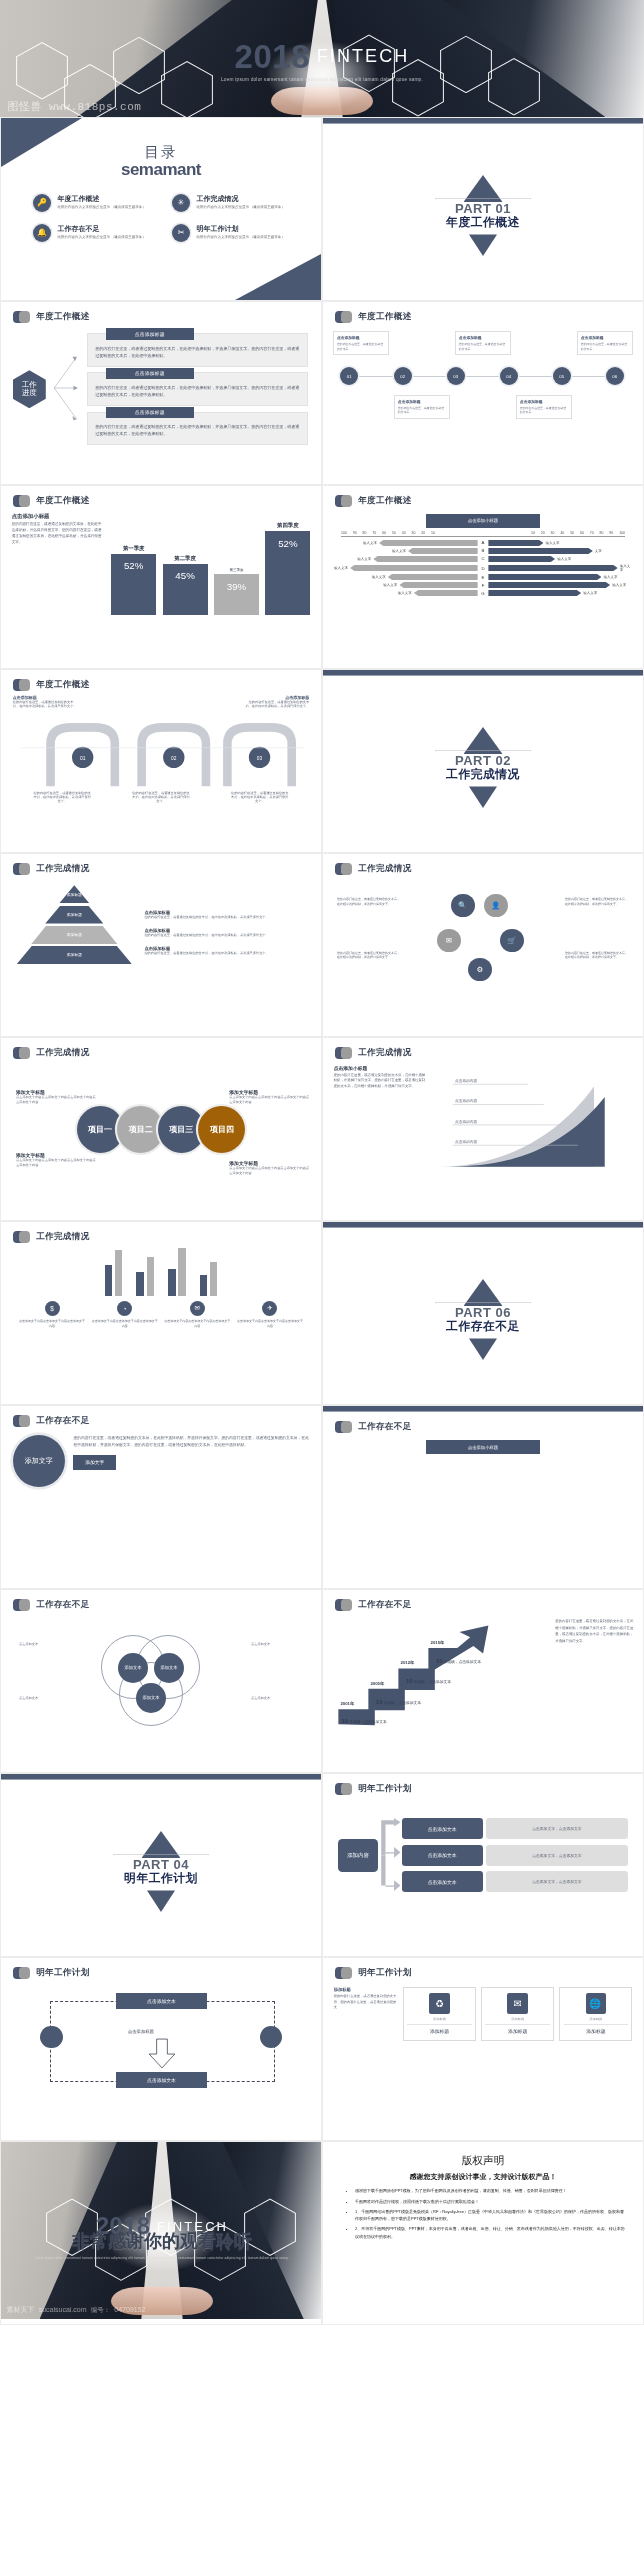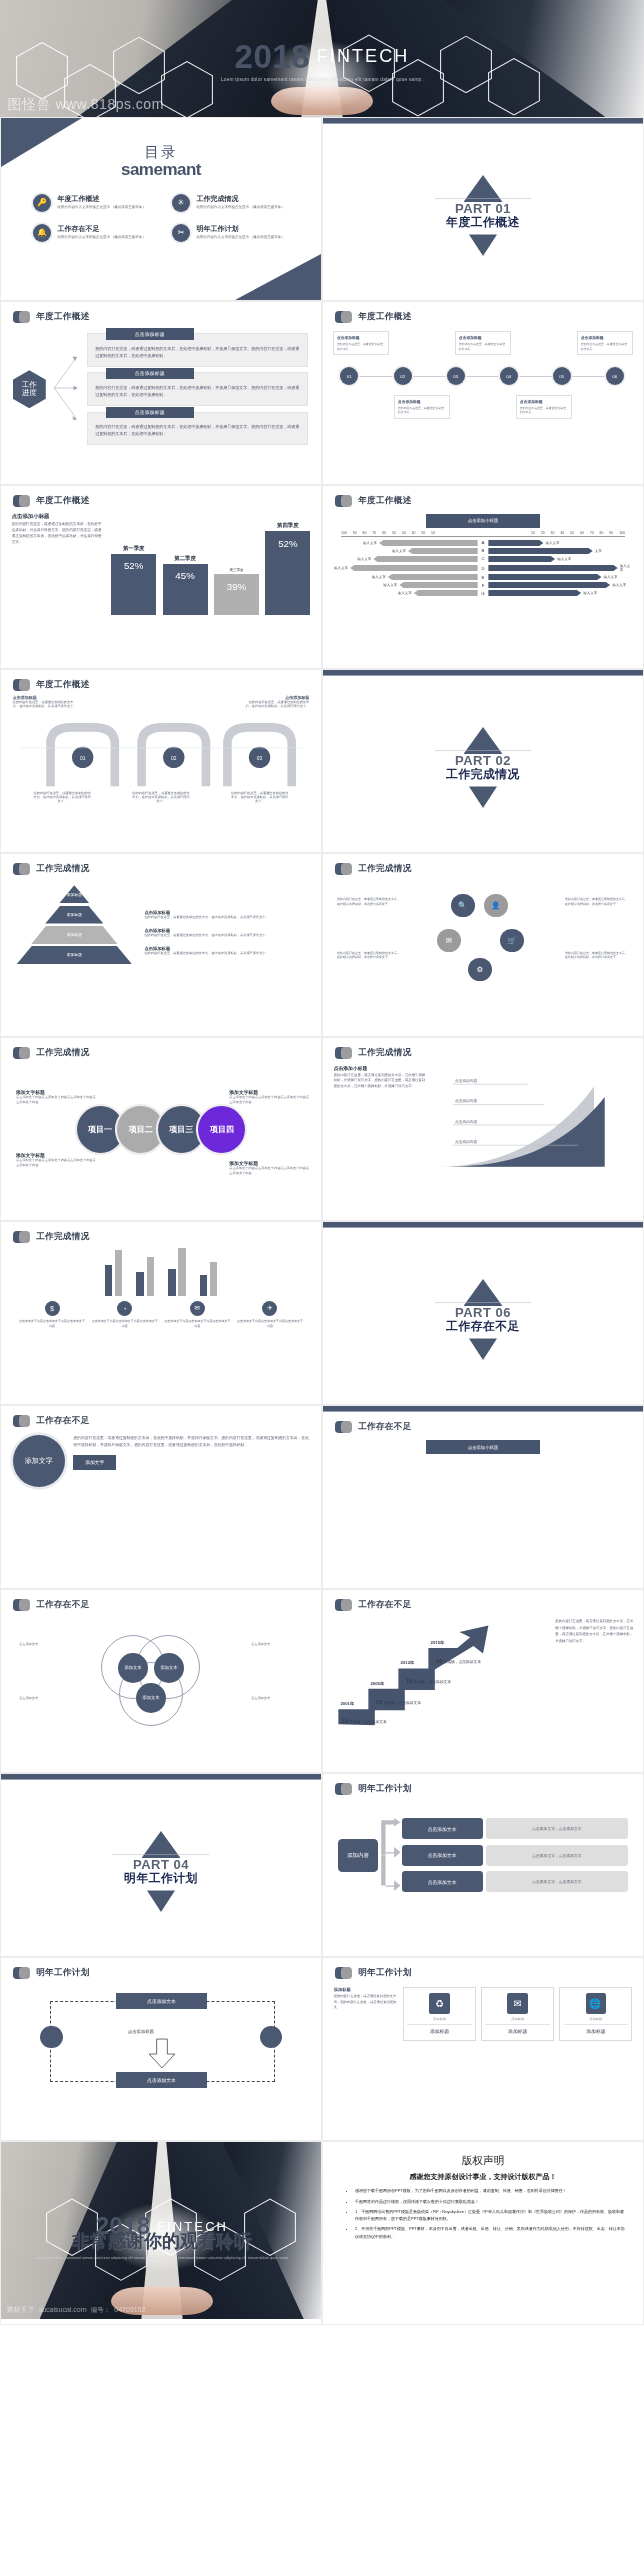--- a/index.html
+++ b/index.html
@@ -43,22 +43,22 @@
         clip-path:polygon(50% 0,100% 25%,100% 75%,50% 100%,0 75%,0 25%,50% 0,50% 2.5%,2.2% 26.3%,2.2% 73.7%,50% 97.5%,97.8% 73.7%,97.8% 26.3%,50% 2.5%);
         }
   .hero-title { position:absolute; left:0; right:0; top:36%; text-align:center; z-index:5; }
   .hero-year { font-size:33px; font-weight:bold; color:#4a5468; letter-spacing:0.5px; line-height:.9;
                display:inline-block; vertical-align:middle; }
   .hero-brand { display:inline-block; vertical-align:middle; color:#fff; font-size:18px;
                 letter-spacing:2.1px; margin-left:4.3px; font-weight:500; }
   .hero-main { font-size:25px; font-weight:bold; color:#3c4557; line-height:1; margin-top:-5.4px;
                text-shadow:0 0.5px 0 rgba(255,255,255,.18); }
   .hero-sub { font-size:4.8px; color:#dcdcdc; margin-top:5.4px; letter-spacing:0.2px; opacity:.8; }
-  .hero-wm { position:absolute; left:7.5px; bottom:3.2px; font-size:14px; color:rgba(255,255,255,.62);
-             letter-spacing:0.5px; z-index:9; }
+  .hero-wm { position:absolute; left:7.5px; bottom:3.2px; font-size:11px; color:rgba(255,255,255,.62);
+             letter-spacing:0.5px; z-index:9;font-family:Liberation Mono, monospace; }
 
   
   .topbar { height:6.4px; background:#4a5872; border-bottom:1.1px solid #9aa3b4; }
   .ttl { display:flex; align-items:center; gap:5.4px; padding:8.6px 0 0 11.8px; }
   .ttl .mark { position:relative; width:18px; height:13px; flex:0 0 18px; }
   .ttl .mark i { position:absolute; width:11.8px; height:11.8px; border-radius:3.8px; display:block; }
   .ttl .mark i.a { left:0; top:0.5px; background:#4a5872; }
   .ttl .mark i.b { left:5.9px; top:0.5px; background:#9c9c9c; }
   .ttl h2 { font-size:8.6px; color:#3b4455; font-weight:bold; letter-spacing:0.3px; }
 
@@ -285,21 +285,21 @@
     </div>
     <div class="hero-wm">图怪兽 www.818ps.com</div>
   </div>
 
   <div class="grid">
     <div class="slide">
       <div class="c-tri-tl"></div>
       <div class="c-tri-br"></div>
       <div class="c-head">
         <div class="cn">目录</div>
-        <div class="en">samemant</div>
+        <div class="en">semamant</div>
       </div>
       <div class="c-items">
         <div class="c-item">
           <div class="c-ic">🔑</div>
           <div class="c-tx">
               <b>年度工作概述</b>
           <span>此部分内容作为文字排版占位显示
 （建议使用主题字体）</span>
             </div>
         </div>
@@ -720,21 +720,21 @@
             <p>点击添加文字内容点击添加文字内容点击添加文字内容点击添加文字内容</p>
           </div>
         <div class="cr-note" style="right:10.7px;top:100px">
             <b>添加文字标题</b>
             <p>点击添加文字内容点击添加文字内容点击添加文字内容点击添加文字内容</p>
           </div>
         <div class="cr-row">
           <div class="cr-c" style="background:#4a5872;margin-left:0">项目一</div>
           <div class="cr-c" style="background:#ababab">项目二</div>
           <div class="cr-c" style="background:#4a5872">项目三</div>
-          <div class="cr-c" style="background:#6d28d9">项目四</div>
+          <div class="cr-c" style="background:#a16207">项目四</div>
         </div>
       </div>
     </div>
 
     <div class="slide">
       <div class="ttl">
           <span class="mark">
             <i class="a"></i>
             <i class="b"></i>
           </span>

